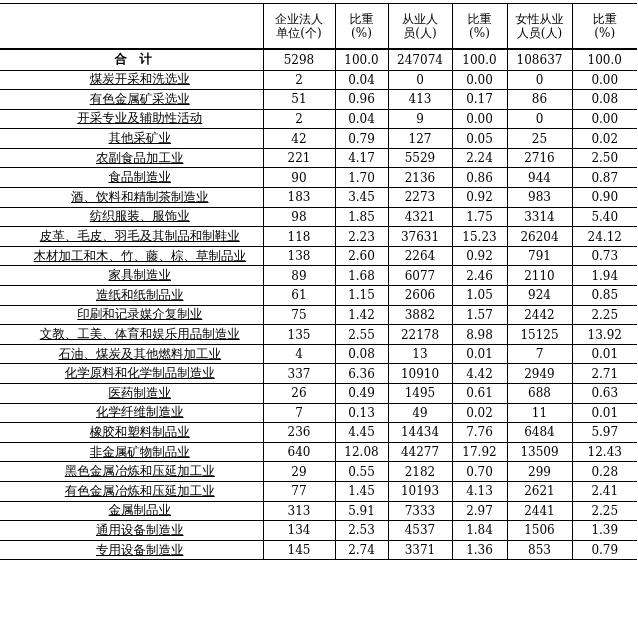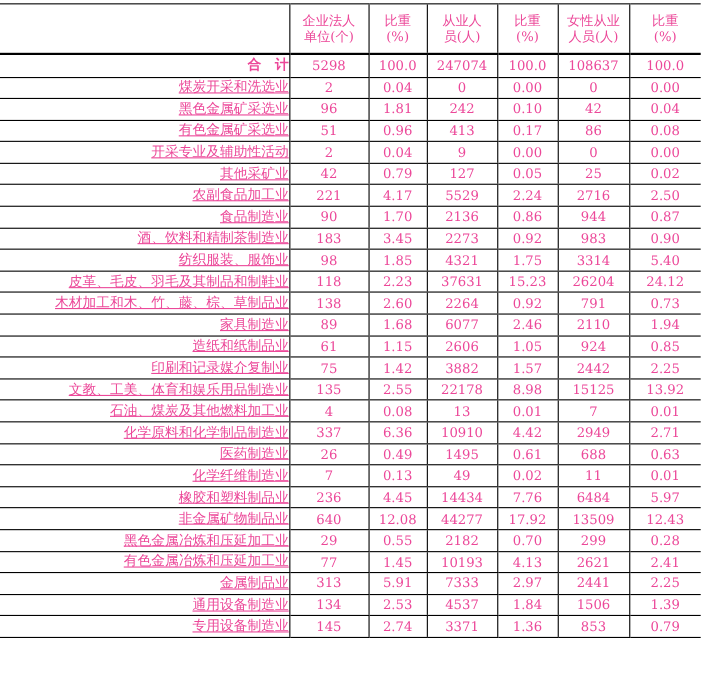--- a/index.html
+++ b/index.html
@@ -11,21 +11,21 @@
   .table-wrap {
     width: 638px;
     padding-top: 3px;
     box-sizing: border-box;
   }
   table.stat-table {
     width: 637px;
     border-collapse: collapse;
     table-layout: fixed;
     font-family: "DejaVu Serif", "Liberation Serif", serif;
-    color: #ec4899;
+    color: #000000;
     background: #ffffff;
   }
   col.c-label { width: 263px; }
   col.c-v1 { width: 72px; }
   col.c-v2 { width: 53px; }
   col.c-v3 { width: 64px; }
   col.c-v4 { width: 55px; }
   col.c-v5 { width: 65px; }
   col.c-v6 { width: 65px; }
 
@@ -47,21 +47,21 @@
   tbody td {
     border-bottom: 1px solid #000;
     font-size: 12.5px;
     height: 18.6px;
     padding: 0;
     vertical-align: middle;
     white-space: nowrap;
     overflow: hidden;
   }
   tbody td.label {
-    text-align: right;
+    text-align: center;
     padding-left: 17px;
     margin-top: 12px;
   }
   tbody td.label span {
     text-decoration: underline;
   }
   tbody td.num {
     text-align: center;
     font-size: 12px;
   }
@@ -132,29 +132,20 @@
         <tr>
           <td class="label"><span>煤炭开采和洗选业</span></td>
           <td class="num">2</td>
           <td class="num">0.04</td>
           <td class="num">0</td>
           <td class="num">0.00</td>
           <td class="num">0</td>
           <td class="num">0.00</td>
         </tr>
         <tr>
-          <td class="label"><span>黑色金属矿采选业</span></td>
-          <td class="num">96</td>
-          <td class="num">1.81</td>
-          <td class="num">242</td>
-          <td class="num">0.10</td>
-          <td class="num">42</td>
-          <td class="num">0.04</td>
-        </tr>
-        <tr>
           <td class="label"><span>有色金属矿采选业</span></td>
           <td class="num">51</td>
           <td class="num">0.96</td>
           <td class="num">413</td>
           <td class="num">0.17</td>
           <td class="num">86</td>
           <td class="num">0.08</td>
         </tr>
         <tr>
           <td class="label"><span>开采专业及辅助性活动</span></td>

